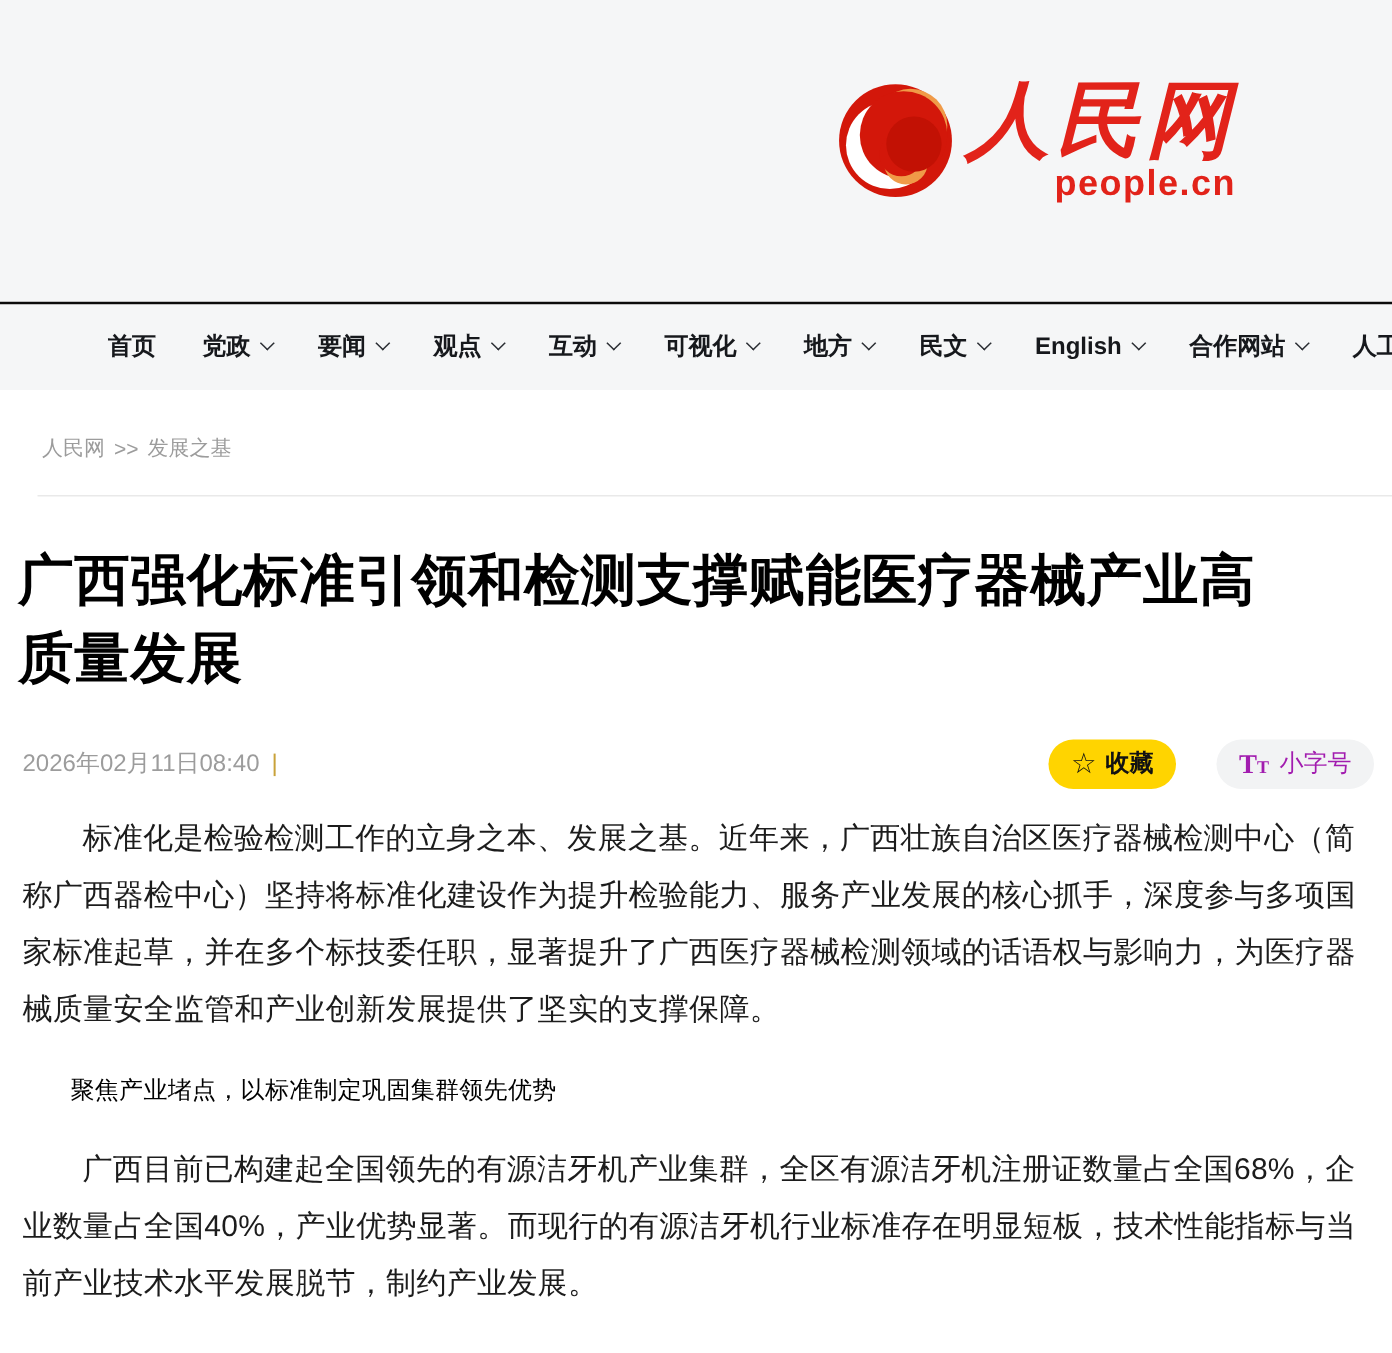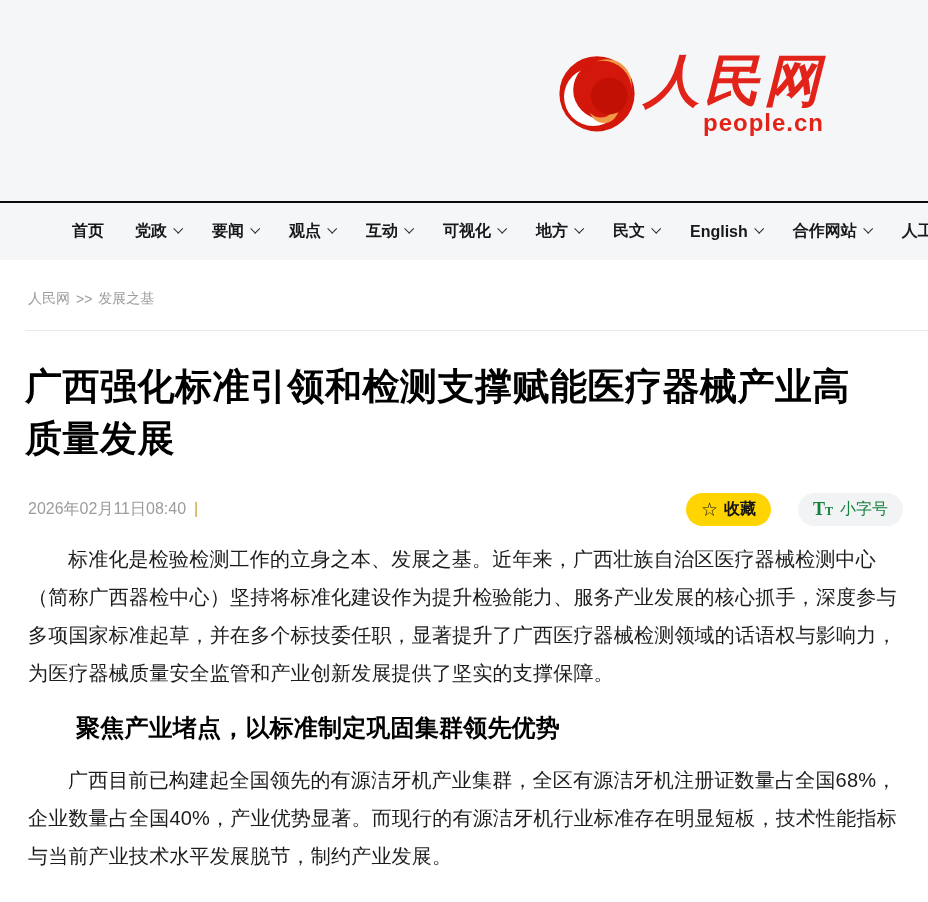--- a/index.html
+++ b/index.html
@@ -102,21 +102,21 @@
     gap:6px;
     align-items:center;
   }
   .breadcrumb a{color:var(--muted);text-decoration:none;cursor:pointer;}
   .rule{
     border-top:1px solid var(--rule);
     margin:22px 0 0 25px;
   }
 
   
-  main{padding:0 25px;}
+  main{padding:0 12px;}
   h1.article-title{
     margin-top:30px;
     font-size:37px;
     line-height:52px;
     font-weight:700;
     color:#000;
     letter-spacing:0.5px;
     max-width:860px;
   }
   .meta-row{
@@ -138,39 +138,39 @@
     border-radius:17px;
     display:flex;
     align-items:center;
     padding:0 15px;
     font-size:16px;
     cursor:pointer;
     font-family:inherit;
   }
   .pill-fav{background:var(--yellow);color:#121212;font-weight:600;}
   .pill-fav .star{font-size:19px;margin-right:6px;font-weight:400;line-height:1;}
-  .pill-font{background:var(--pill-gray);color:#15803d;justify-content:space-between;}
+  .pill-font{background:var(--pill-gray);color:#a21caf;justify-content:space-between;}
   .tt{font-family:"Liberation Serif","DejaVu Serif",serif;font-weight:700;margin-right:7px;}
   .tt .t-big{font-size:18px;}
   .tt .t-small{font-size:12px;}
 
   
   article{margin-top:14px;padding:0 3px;}
   article p{
     font-size:20px;
     line-height:38px;
     color:#1c1c1c;
     text-indent:2em;
     margin-top:14px;
     letter-spacing:0.2px;
   }
   article h3{
-    font-size:24px;
+    font-size:16px;
     line-height:38px;
-    font-weight:700;
+    font-weight:400;
     color:#000;
     text-indent:2em;
     margin-top:17px;
     letter-spacing:0.2px;
   }
 </style>
 </head>
 <body>
 
 <header class="site-header">

